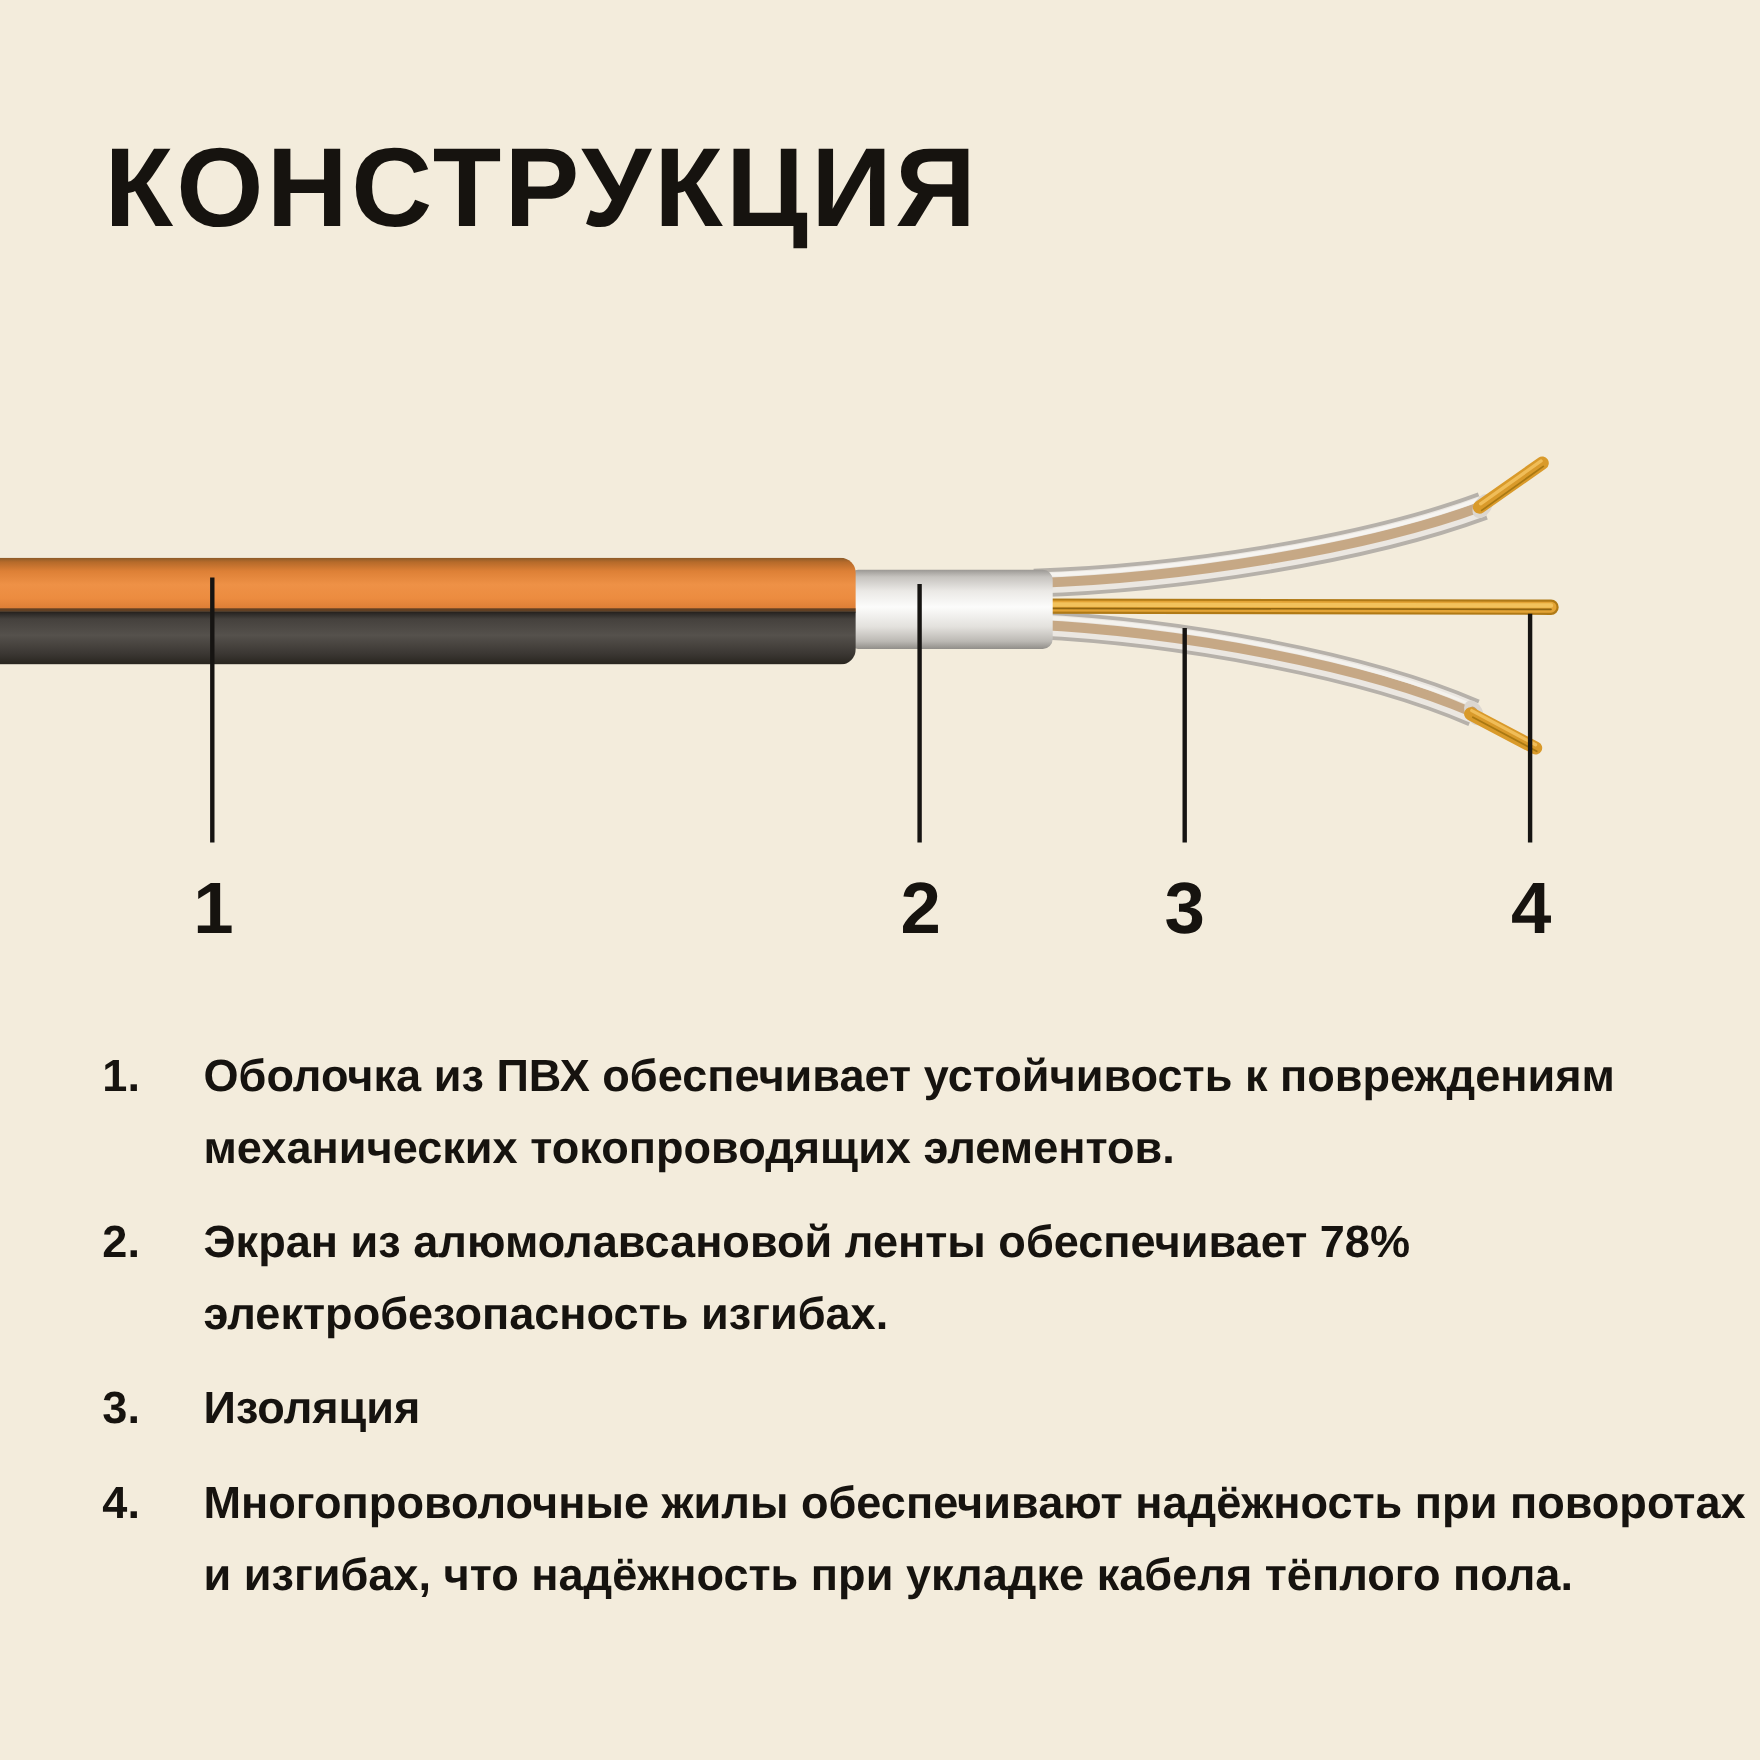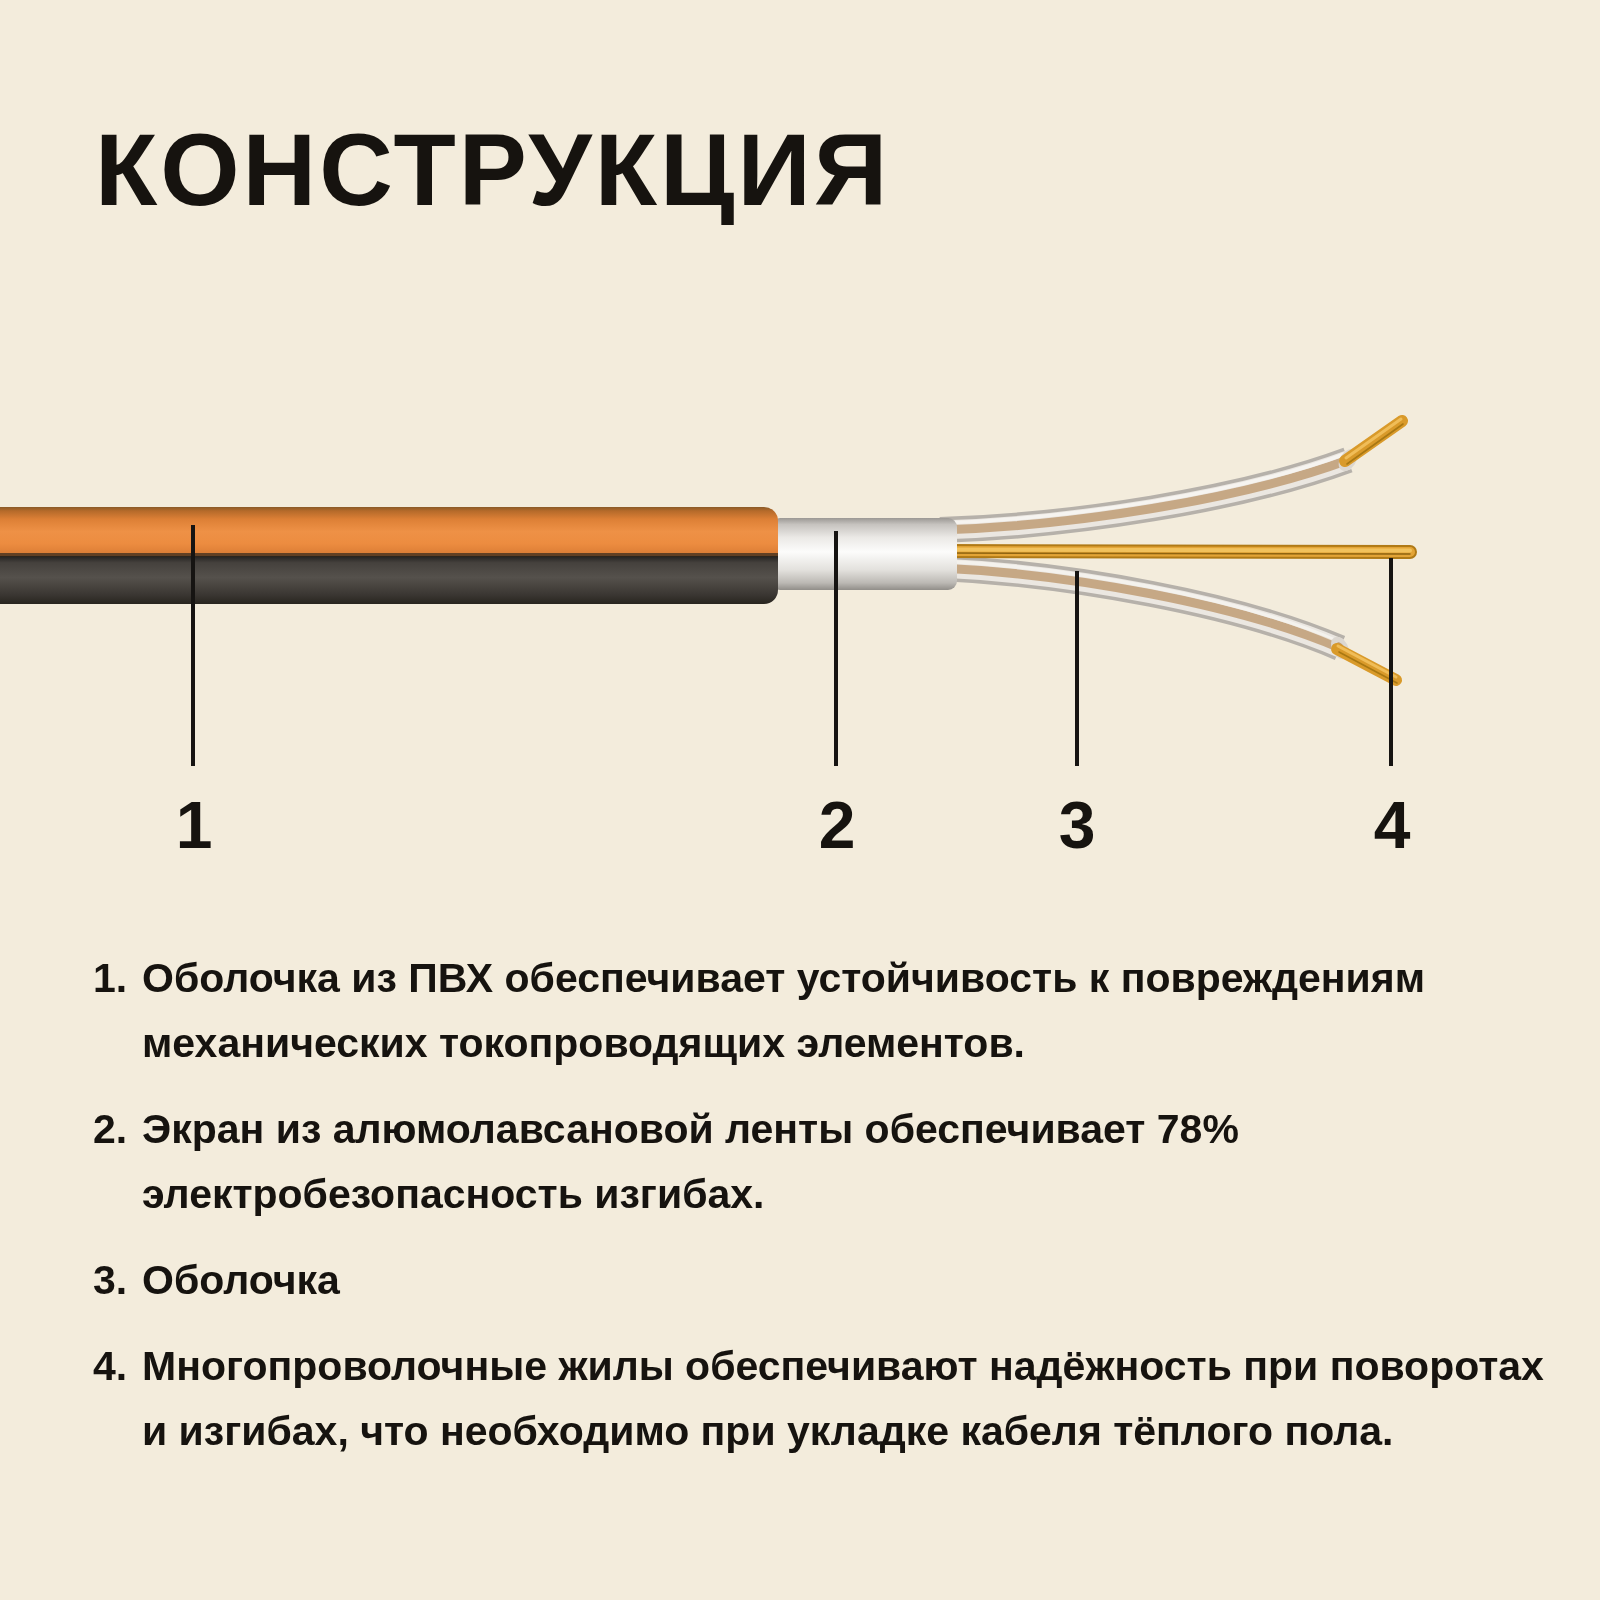--- a/index.html
+++ b/index.html
@@ -27,21 +27,21 @@
     position:absolute;top:792px;
     transform:translateX(-50%);
     font-size:66px;font-weight:700;line-height:66px;color:var(--text);
   }
   .legend{position:absolute;left:93px;top:946px;}
   .legend-item{display:flex;margin-bottom:21px;}
   .legend-num{
     flex:none;width:49px;
     font-size:41px;font-weight:700;line-height:65px;color:var(--text);
   }
-  .legend-lines{flex:none;}
+  .legend-lines{flex:none;margin-left:43px;}
   .legend-line{
     white-space:nowrap;
     font-size:41px;font-weight:700;line-height:65px;color:var(--text);
   }
 </style>
 </head>
 <body>
 
 <div class="canvas">
 
@@ -152,26 +152,26 @@
       <div class="legend-num">2.</div>
       <div class="legend-lines">
         <div class="legend-line">Экран из алюмолавсановой ленты обеспечивает 78%</div>
         <div class="legend-line">электробезопасность изгибах.</div>
       </div>
     </div>
 
     <div class="legend-item">
       <div class="legend-num">3.</div>
       <div class="legend-lines">
-        <div class="legend-line">Оболочка</div>
+        <div class="legend-line">Изоляция</div>
       </div>
     </div>
 
     <div class="legend-item">
       <div class="legend-num">4.</div>
       <div class="legend-lines">
         <div class="legend-line">Многопроволочные жилы обеспечивают надёжность при поворотах</div>
-        <div class="legend-line">и изгибах, что необходимо при укладке кабеля тёплого пола.</div>
+        <div class="legend-line">и изгибах, что надёжность при укладке кабеля тёплого пола.</div>
       </div>
     </div>
 
   </div>
 </div>
 
 </body></html>

